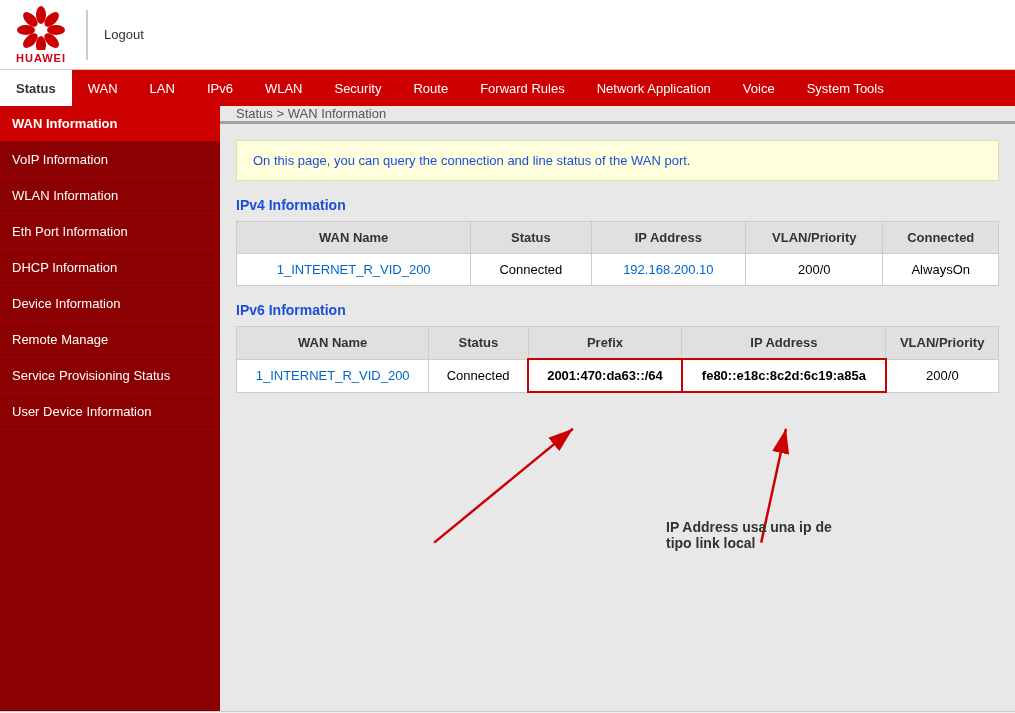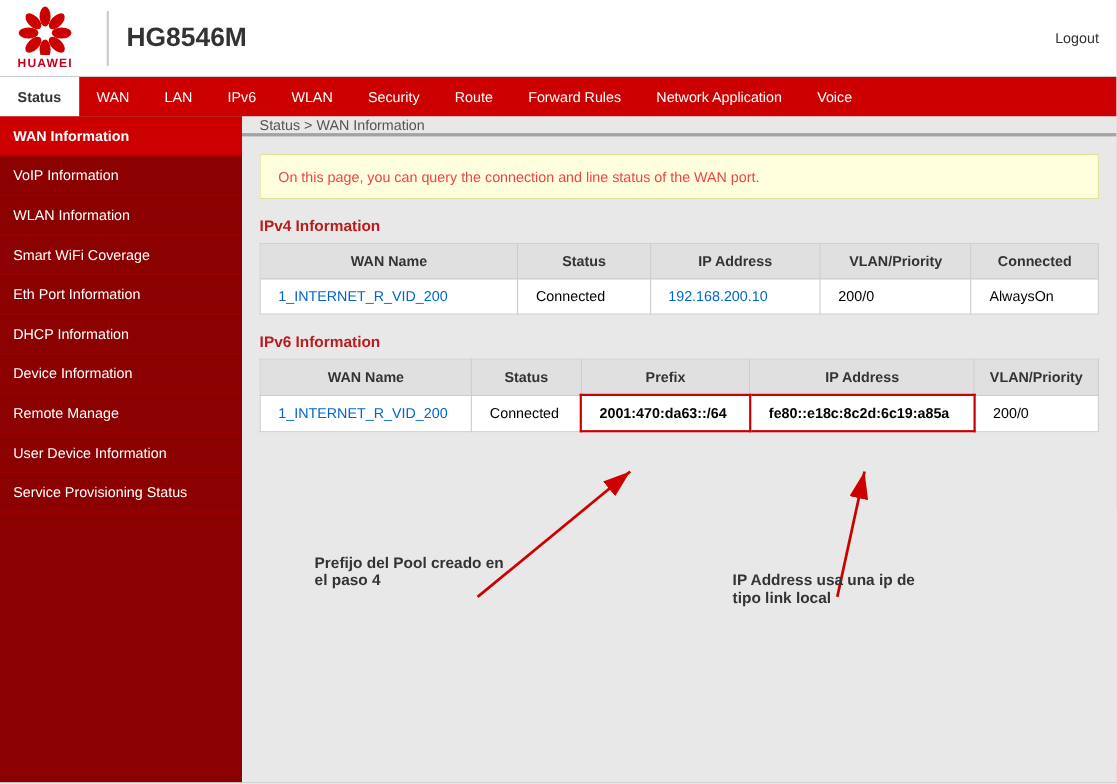--- a/index.html
+++ b/index.html
@@ -1,20 +1,20 @@
 <!DOCTYPE html>
 <html><head>
   <meta charset="utf-8">
   <style>
     * { margin: 0; padding: 0; box-sizing: border-box; }
     body { font-family: Arial, sans-serif; font-size: 13px; background: #d0d0d0; min-height: 713px; }
 
     
     #header { background: #fff; display: flex; align-items: center; padding: 8px 16px; border-bottom: 1px solid #ccc; height: 70px; }
-    #logo-area { display: flex; flex-direction: column; align-items: center; margin-right: 31px; }
+    #logo-area { display: flex; flex-direction: column; align-items: center; margin-right: 20px; }
     #logo-flower { width: 50px; height: 45px; }
     #logo-text { font-size: 11px; color: #c8001e; font-weight: bold; letter-spacing: 1px; margin-top: 2px; }
     #divider { width: 2px; background: #ccc; height: 50px; margin-right: 16px; }
     #device-name { font-size: 24px; font-weight: bold; color: #333; flex: 1; }
     #logout-btn { color: #333; font-size: 13px; cursor: pointer; text-decoration: none; }
 
     
     #navbar { background: #cc0000; display: flex; align-items: center; height: 36px; }
     .nav-item { color: #fff; padding: 0 16px; height: 36px; display: flex; align-items: center; cursor: pointer; font-size: 13px; font-weight: normal; }
     .nav-item.active { background: #fff; color: #333; font-weight: bold; }
@@ -26,28 +26,28 @@
     #sidebar { width: 220px; background: #8b0000; flex-shrink: 0; }
     .sidebar-item { display: block; padding: 10px 12px; color: #fff; font-size: 13px; cursor: pointer; border-bottom: 1px solid #a00000; }
     .sidebar-item.active { background: #cc0000; font-weight: bold; }
 
     
     #main { flex: 1; background: #e8e8e8; padding: 0; }
     #breadcrumb { background: #e8e8e8; padding: 0 16px; font-size: 13px; color: #555; border-bottom: 3px solid #a3a3a3; }
 
     #content { padding: 16px; }
 
-    .info-box { background: #ffffdd; border: 1px solid #e0e0a0; padding: 12px 16px; margin-bottom: 16px; font-size: 13px; color: #ef4444; }
+    .info-box { background: #ffffdd; border: 1px solid #e0e0a0; padding: 12px 16px; margin-bottom: 16px; font-size: 13px; color: #1d4ed8; }
 
-    .section-title { font-weight: bold; font-size: 14px; color: #b91c1c; margin: 16px 0 8px 0; }
+    .section-title { font-weight: bold; font-size: 14px; color: #1d4ed8; margin: 16px 0 8px 0; }
 
     table { border-collapse: collapse; width: 100%; background: #fff; }
     thead tr { background: #e0e0e0; }
     th { padding: 8px 12px; font-weight: bold; font-size: 13px; color: #333; border: 1px solid #ccc; }
-    td { padding: 8px 16px; text-align: left; font-size: 13px; border: 1px solid #ccc; }
+    td { padding: 8px 16px; text-align: center; font-size: 13px; border: 1px solid #ccc; }
     tr:nth-child(even) { background: #f5f5f5; }
 
     
     #annotation-area { position: relative; margin-top: 10px; height: 200px; }
     .arrow-label { position: absolute; font-weight: bold; font-size: 14px; color: #333; }
     .arrow-svg { position: absolute; top: 0; left: 0; width: 100%; height: 100%; pointer-events: none; }
 
     
     #footer { background: #f0f0f0; border-top: 1px solid #ccc; padding: 10px; text-align: center; font-size: 12px; color: #555; display: flex; align-items: center; justify-content: center; gap: 8px; }
 
@@ -65,50 +65,49 @@
       <ellipse cx="25" cy="10" rx="5" ry="9" fill="#cc0000" transform="rotate(90,25,25)"></ellipse>
       <ellipse cx="25" cy="10" rx="5" ry="9" fill="#cc0000" transform="rotate(135,25,25)"></ellipse>
       <ellipse cx="25" cy="10" rx="5" ry="9" fill="#cc0000" transform="rotate(180,25,25)"></ellipse>
       <ellipse cx="25" cy="10" rx="5" ry="9" fill="#cc0000" transform="rotate(225,25,25)"></ellipse>
       <ellipse cx="25" cy="10" rx="5" ry="9" fill="#cc0000" transform="rotate(270,25,25)"></ellipse>
       <ellipse cx="25" cy="10" rx="5" ry="9" fill="#cc0000" transform="rotate(315,25,25)"></ellipse>
     </svg>
     <span id="logo-text">HUAWEI</span>
   </div>
   <div id="divider"></div>
-  <div id="device-name">HG8546M</div>
   <a id="logout-btn">Logout</a>
 </div>
 
 <div id="navbar">
     <div class="nav-item active">Status</div>
     <div class="nav-item">WAN</div>
     <div class="nav-item">LAN</div>
     <div class="nav-item">IPv6</div>
     <div class="nav-item">WLAN</div>
     <div class="nav-item">Security</div>
     <div class="nav-item">Route</div>
     <div class="nav-item">Forward Rules</div>
     <div class="nav-item">Network Application</div>
     <div class="nav-item">Voice</div>
+    <div class="nav-item">System Tools</div>
   </div>
 
 <div id="layout">
 
   <div id="sidebar">
       <div class="sidebar-item active">WAN Information</div>
       <div class="sidebar-item">VoIP Information</div>
       <div class="sidebar-item">WLAN Information</div>
-      <div class="sidebar-item">Smart WiFi Coverage</div>
       <div class="sidebar-item">Eth Port Information</div>
       <div class="sidebar-item">DHCP Information</div>
       <div class="sidebar-item">Device Information</div>
       <div class="sidebar-item">Remote Manage</div>
+      <div class="sidebar-item">Service Provisioning Status</div>
       <div class="sidebar-item">User Device Information</div>
-      <div class="sidebar-item">Service Provisioning Status</div>
     </div>
 
   <div id="main">
     <div id="breadcrumb">
       <span>Status &gt; WAN Information</span>
     </div>
     <div id="content">
       <div class="info-box">On this page, you can query the connection and line status of the WAN port.</div>
 
       <div class="section-title">IPv4 Information</div>
@@ -161,23 +160,20 @@
           <defs>
             <marker id="arrowhead" markerWidth="10" markerHeight="7" refX="10" refY="3.5" orient="auto">
               <polygon points="0 0, 10 3.5, 0 7" fill="#cc0000"></polygon>
             </marker>
           </defs>
 
           <line x1="200" y1="140" x2="340" y2="25" stroke="#cc0000" stroke-width="2.5" marker-end="url(#arrowhead)"></line>
 
           <line x1="530" y1="140" x2="555" y2="25" stroke="#cc0000" stroke-width="2.5" marker-end="url(#arrowhead)"></line>
         </svg>
-        <div class="arrow-label" style="left:50px; top:100px; font-size:14px; font-weight:bold;">
-          Prefijo del Pool creado en<br>el paso 4
-        </div>
         <div class="arrow-label" style="left:430px; top:116px; font-size:14px; font-weight:bold;">
           IP Address usa una ip de<br>tipo link local
         </div>
       </div>
     </div>
   </div>
 </div>
 
 <div id="footer">
   

